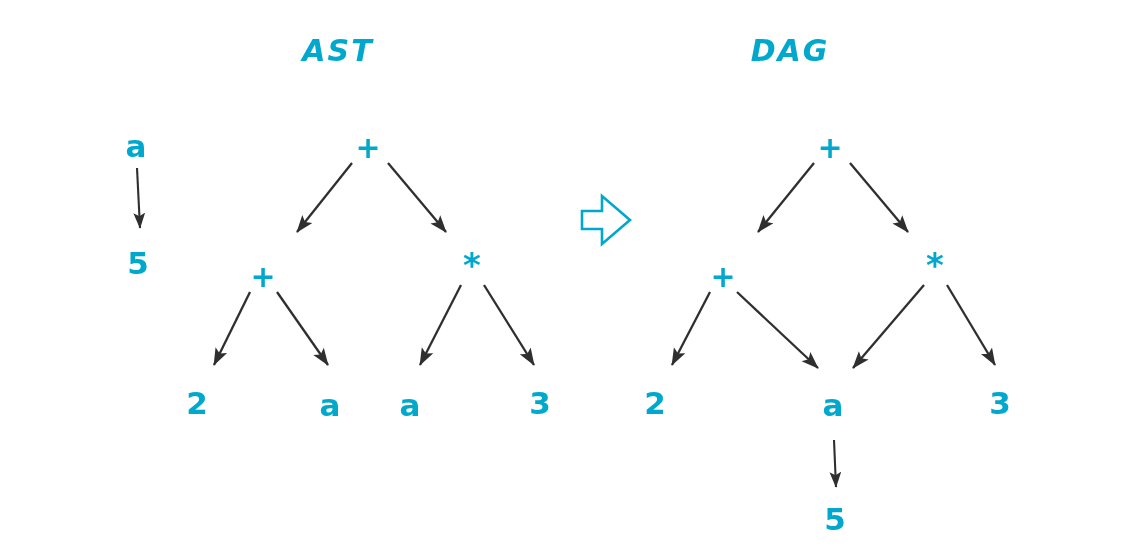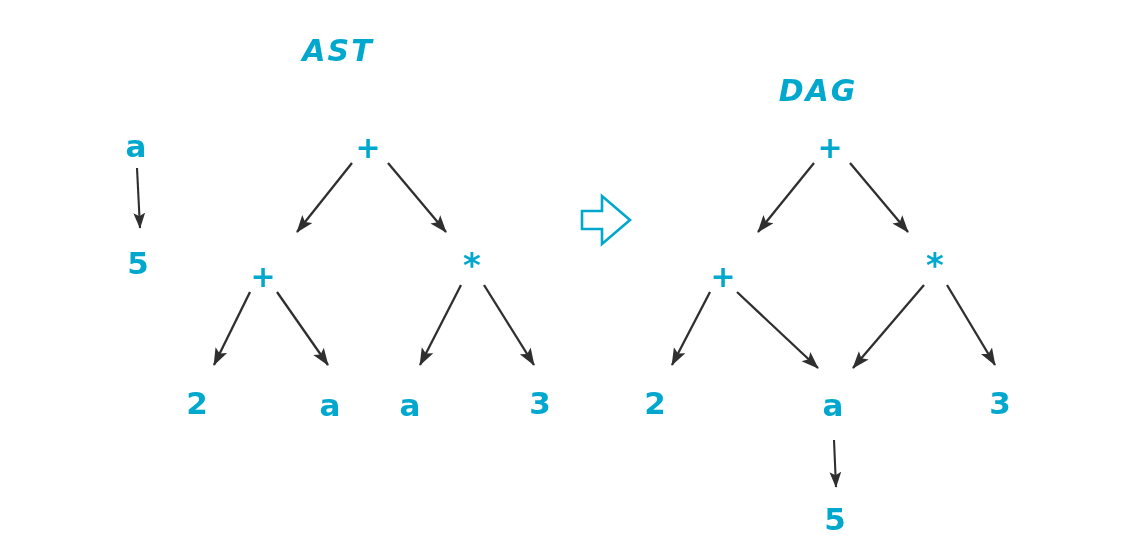--- a/index.html
+++ b/index.html
@@ -109,21 +109,21 @@
   <div class="node leaf" style="left:138px; top:263px;">5</div>
 
   <div class="node op" style="left:368px; top:148px;">+</div>
   <div class="node op" style="left:263px; top:277px;">+</div>
   <div class="node star" style="left:472px; top:265px;">*</div>
   <div class="node leaf" style="left:197px; top:403px;">2</div>
   <div class="node leaf" style="left:330px; top:405px;">a</div>
   <div class="node leaf" style="left:410px; top:405px;">a</div>
   <div class="node leaf" style="left:540px; top:403px;">3</div>
 
-  <div class="panel-title" style="left:818px; top:50px;margin-top:40px;">DAG</div>
+  <div class="panel-title" style="left:790px; top:50px;">DAG</div>
 
   <div class="node op" style="left:830px; top:148px;">+</div>
   <div class="node op" style="left:723px; top:277px;">+</div>
   <div class="node star" style="left:935px; top:265px;">*</div>
   <div class="node leaf" style="left:655px; top:403px;">2</div>
   <div class="node leaf" style="left:833px; top:405px;">a</div>
   <div class="node leaf" style="left:1000px; top:403px;">3</div>
   <div class="node leaf" style="left:835px; top:519px;">5</div>
 
 </div>

